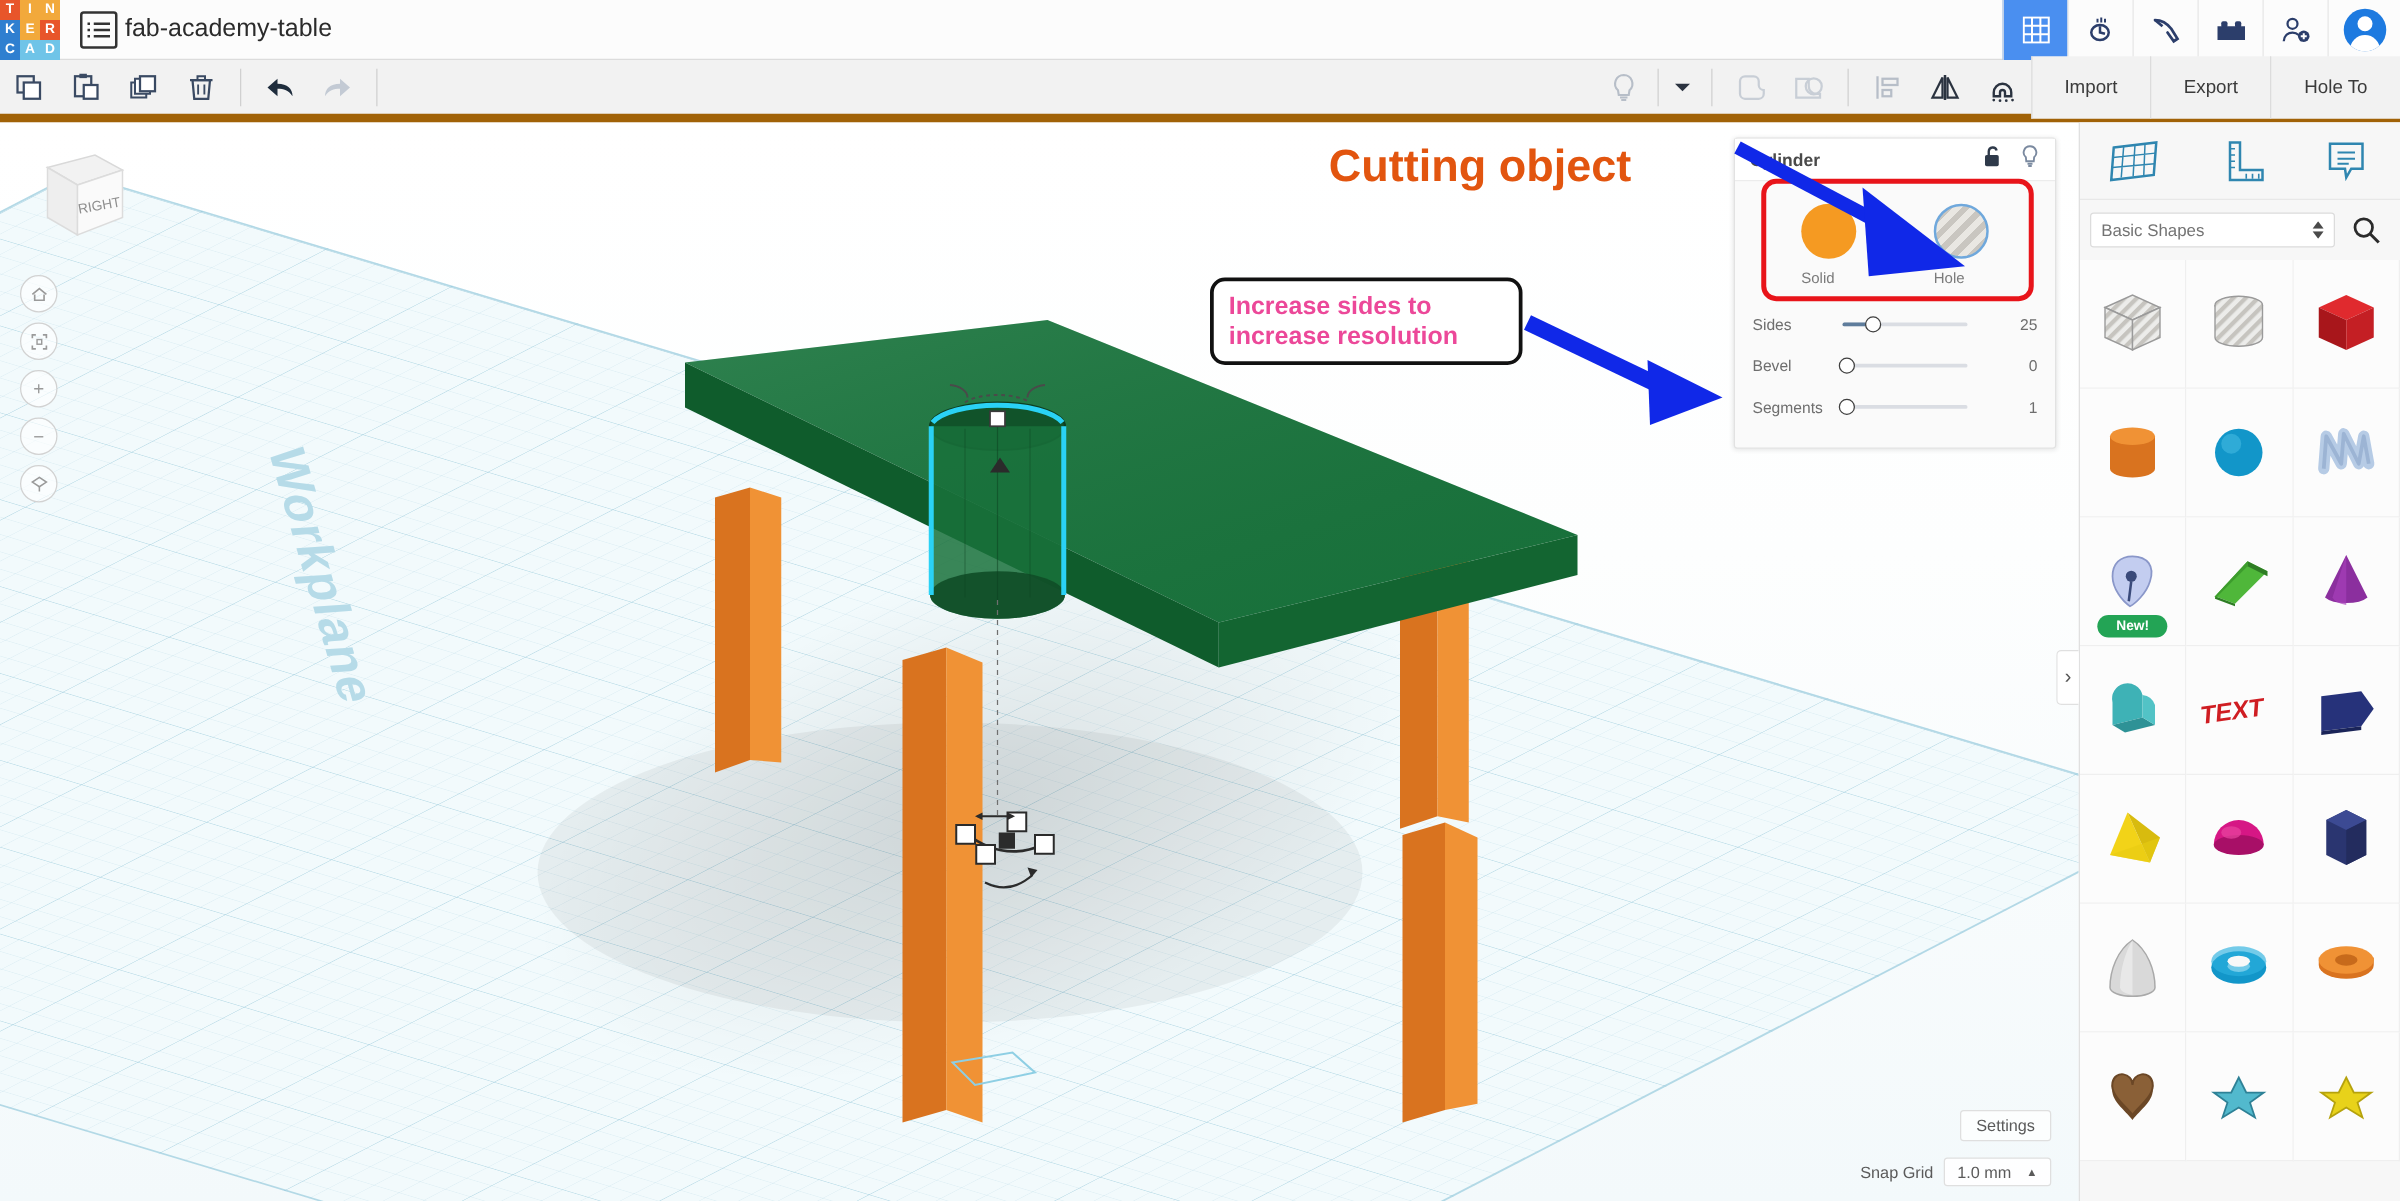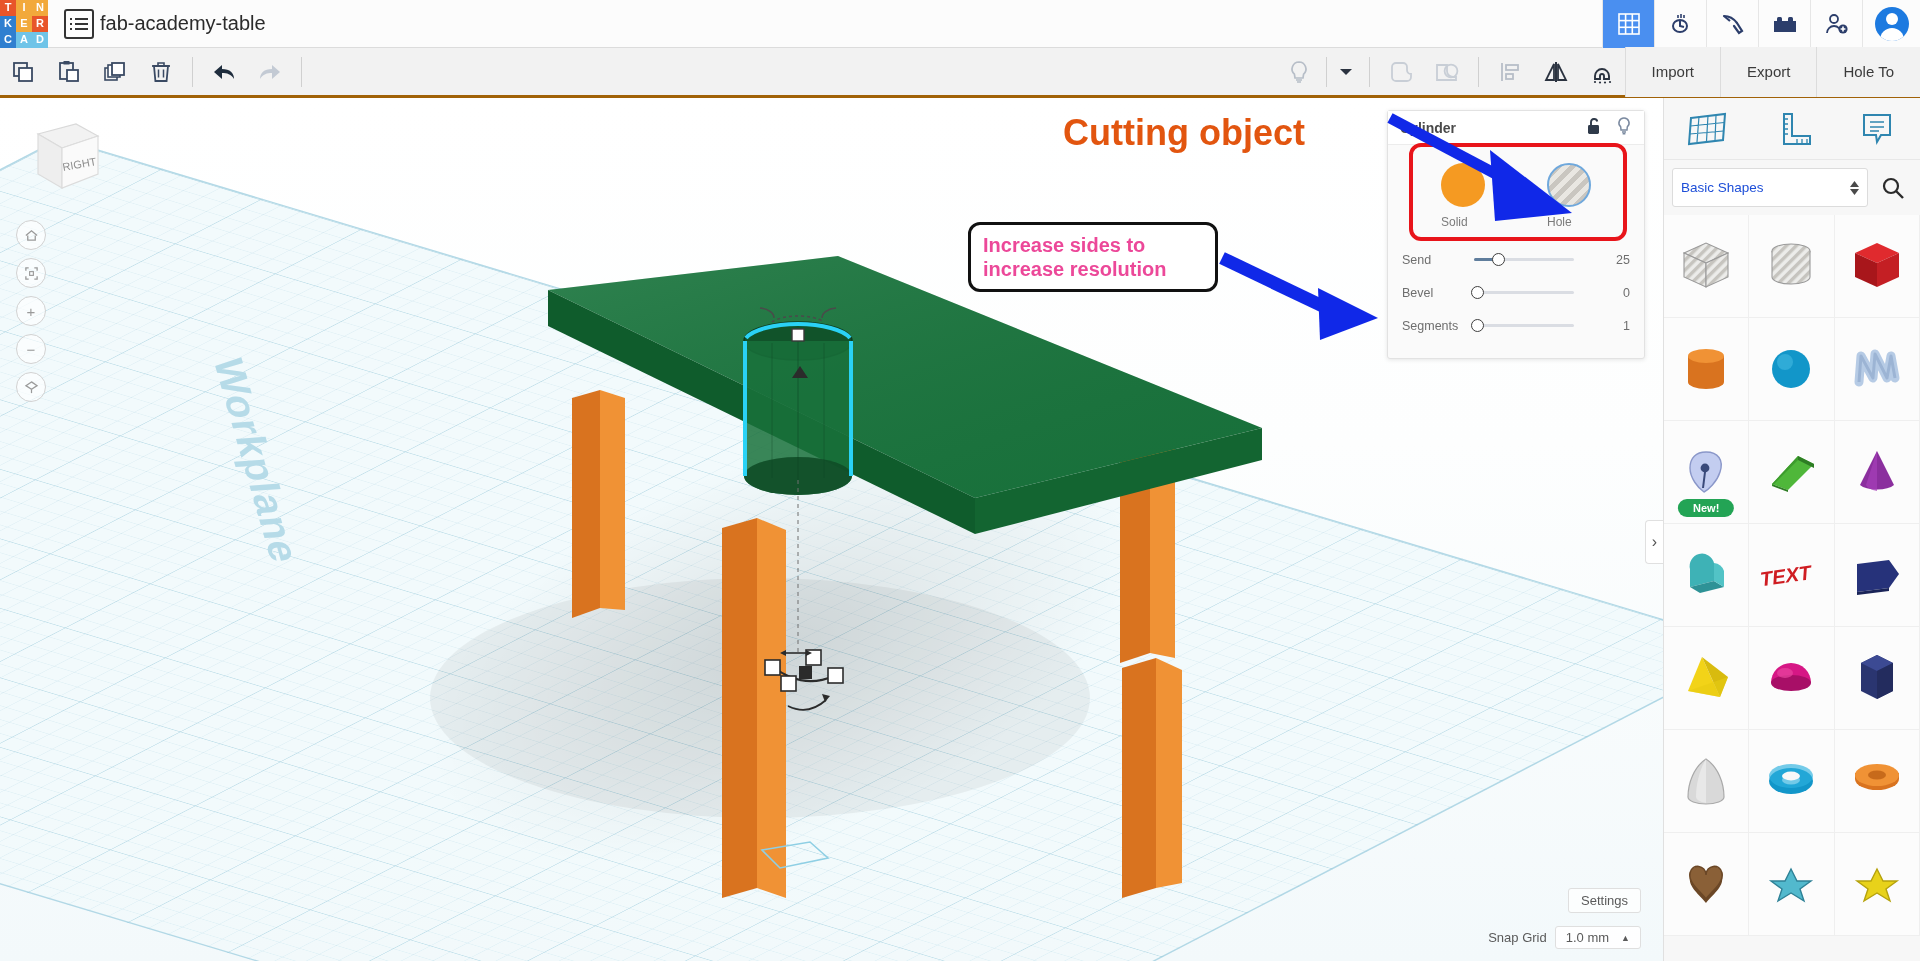--- a/index.html
+++ b/index.html
@@ -44,21 +44,21 @@
     position: relative; overflow: hidden;
   }
   .avatar::before { content: ""; position: absolute; top: 6px; left: 11px;
     width: 12px; height: 12px; border-radius: 50%; background: #fff; }
   .avatar::after { content: ""; position: absolute; top: 21px; left: 5px;
     width: 24px; height: 18px; border-radius: 12px 12px 0 0; background: #fff; }
 
   
   .toolbar2 {
     position: absolute; top: 48px; left: 0; width: 1920px; height: 50px;
-    background: #f2f2f2; border-bottom: 3px solid #a16207;
+    background: #f2f2f2; border-bottom: 7px solid #a16207;
     display: flex; align-items: center;
   }
   .tool { width: 46px; height: 50px; display: flex; align-items: center; justify-content: center; }
   .divider { width: 1px; height: 30px; background: #d0d0d0; margin: 0 8px; }
   .toolbar2-right { margin-left: auto; display: flex; align-items: center; height: 50px; }
   .btn-text {
     height: 50px; padding: 0 26px; display: flex; align-items: center; justify-content: center;
     font-size: 15px; color: #3b3b3b; border-left: 1px solid #dcdcdc; background: #f2f2f2;
   }
 
@@ -158,22 +158,22 @@
 
   
   .shapes-panel {
     position: absolute; top: 98px; right: 0; width: 257px; height: 863px;
     background: #f7f7f7; border-left: 1px solid #e0e0e0;
   }
   .sp-tabs { display: flex; height: 62px; border-bottom: 1px solid #e8e8e8; background: #f7f7f7; }
   .sp-tab { flex: 1; display: flex; align-items: center; justify-content: center; }
   .sp-controls { display: flex; align-items: center; gap: 6px; padding: 8px 8px; }
   .sp-select {
-    flex: 1; height: 39px; background: #fff; border: 1px solid #dcdcdc; border-radius: 3px;
-    display: flex; align-items: center; padding: 0 8px; font-size: 13.5px; color: #1d4ed8;
+    flex: 1; height: 28px; background: #fff; border: 1px solid #dcdcdc; border-radius: 3px;
+    display: flex; align-items: center; padding: 0 8px; font-size: 13.5px; color: #737373;
   }
   .sp-search {
     width: 38px; height: 32px; display: flex; align-items: center; justify-content: center;
   }
   .shape-grid { display: grid; grid-template-columns: repeat(3,1fr); }
   .shape-cell {
     height: 103px; display: flex; align-items: center; justify-content: center;
     border-bottom: 1px solid #efefef; border-right: 1px solid #efefef;
     background: #fcfcfc; position: relative;
   }
@@ -524,21 +524,21 @@
         <div class="sh-label">Solid</div>
       </div>
       <div class="sh-item">
         <div class="swatch-hole"></div>
         <div class="sh-label">Hole</div>
       </div>
     </div>
 
     <div class="sliders">
       <div class="slider-row">
-        <span class="slider-label">Send</span>
+        <span class="slider-label">Sides</span>
         <span class="track">
           <span class="fill" style="width:22px"></span>
           <span class="knob" style="left:18px"></span>
         </span>
         <span class="slider-val">25</span>
       </div>
       <div class="slider-row">
         <span class="slider-label">Bevel</span>
         <span class="track">
           <span class="knob" style="left:-3px"></span>

